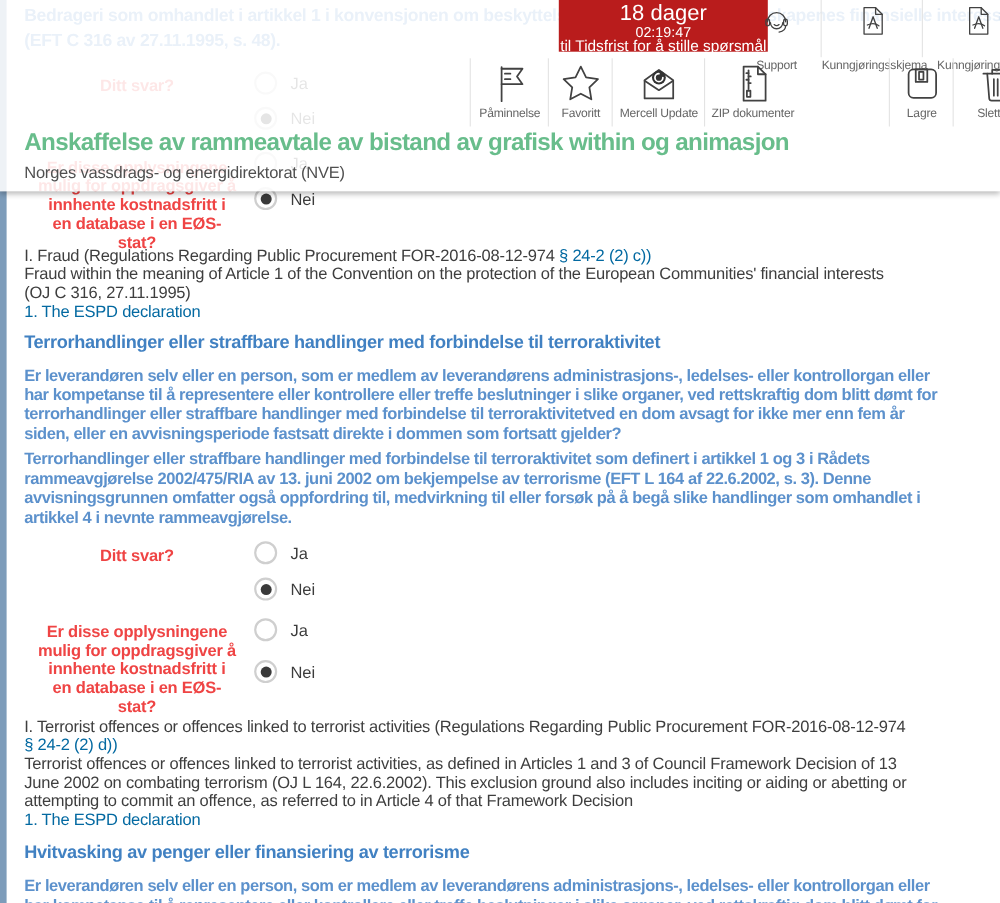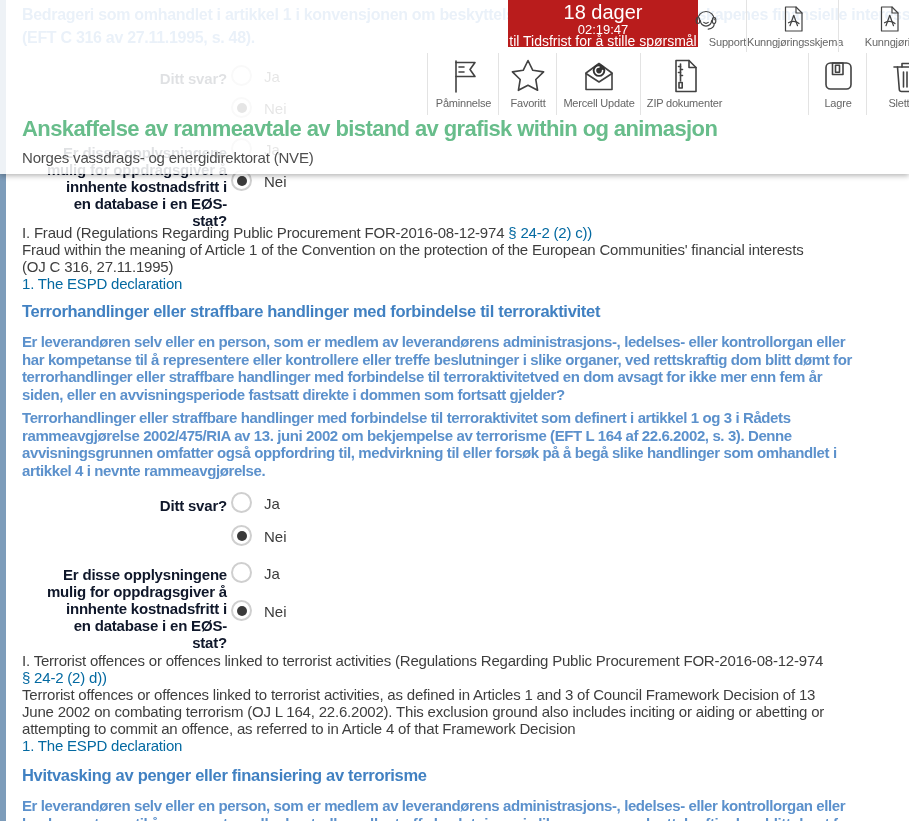--- a/index.html
+++ b/index.html
@@ -25,22 +25,22 @@
   .blue-heading{
     color:#4181c2;font-weight:bold;font-size:16.5px;letter-spacing:-0.3px;white-space:nowrap;
   }
   .body-text{
     color:#3e3e3e;font-size:15px;line-height:17px;white-space:pre-line;
     width:1300px;letter-spacing:-0.2px;
   }
   .body-line{color:#3e3e3e;font-size:15px;line-height:17px;white-space:nowrap;letter-spacing:-0.2px;}
   .link{color:#0369a1;cursor:pointer;}
   .q-label{
-    color:#0f172a;font-weight:bold;font-size:15px;line-height:17px;
-    text-align:right;width:205px;white-space:pre-line;letter-spacing:-0.2px;
+    color:#ef4444;font-weight:bold;font-size:15px;line-height:17px;
+    text-align:center;width:205px;white-space:pre-line;letter-spacing:-0.2px;
   }
   .radio{
     position:absolute;width:21px;height:21px;box-sizing:border-box;
     border:2px solid #cfcfcf;border-radius:50%;background:#fff;cursor:pointer;
   }
   .radio.checked::after{
     content:"";position:absolute;left:3.5px;top:3.5px;width:10px;height:10px;
     border-radius:50%;background:#3a3a3a;
   }
   .rlabel{position:absolute;font-size:15px;color:#3c3c3c;}
@@ -60,21 +60,21 @@
   .timer .caption{font-size:14px;line-height:11px;}
   .cell{
     position:absolute;text-align:center;cursor:pointer;background:transparent;
   }
   .cell .ic{display:block;margin:0 auto;}
   .cell .lbl{
     display:block;font-size:11px;color:#666;letter-spacing:-0.2px;white-space:nowrap;
   }
   .cell.row1{top:0;height:52px;}
   .cell.row1 .ic{margin-top:4px;}
-  .cell.row1 .lbl{margin-top:2px;text-align:right;}
+  .cell.row1 .lbl{margin-top:20px;}
   .cell.row2{top:53px;height:62px;border-left:1px solid #e3e3e3;}
   .cell.row2 .ic{margin-top:3px;}
   .cell.row2 .lbl{margin-top:1px;text-align:center;}
   .cell.bordered{border-left:1px solid #e3e3e3;}
   .page-title{
     position:absolute;left:22px;top:116px;width:880px;
     color:#68bd8b;font-weight:bold;font-size:22px;letter-spacing:-0.6px;white-space:nowrap;
   }
   .page-subtitle{
     position:absolute;left:22px;top:149px;color:#4f4f4f;font-size:15px;letter-spacing:-0.2px;

